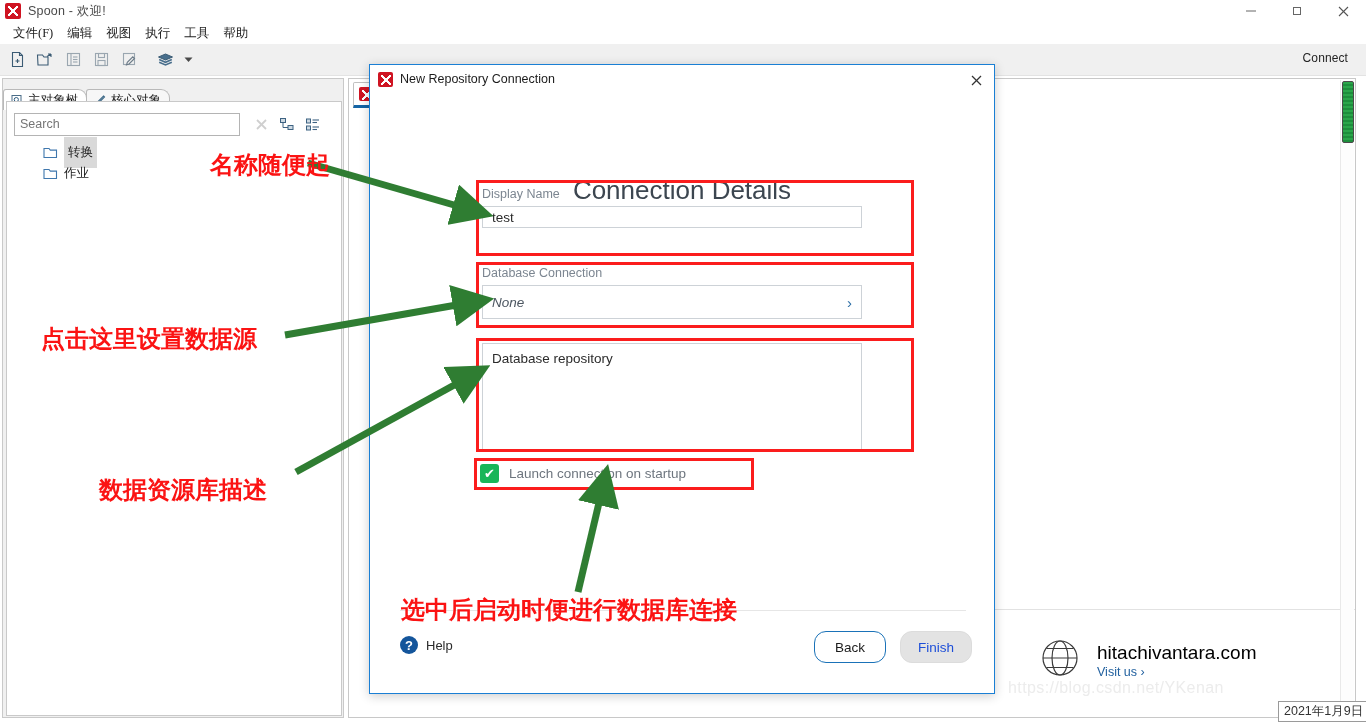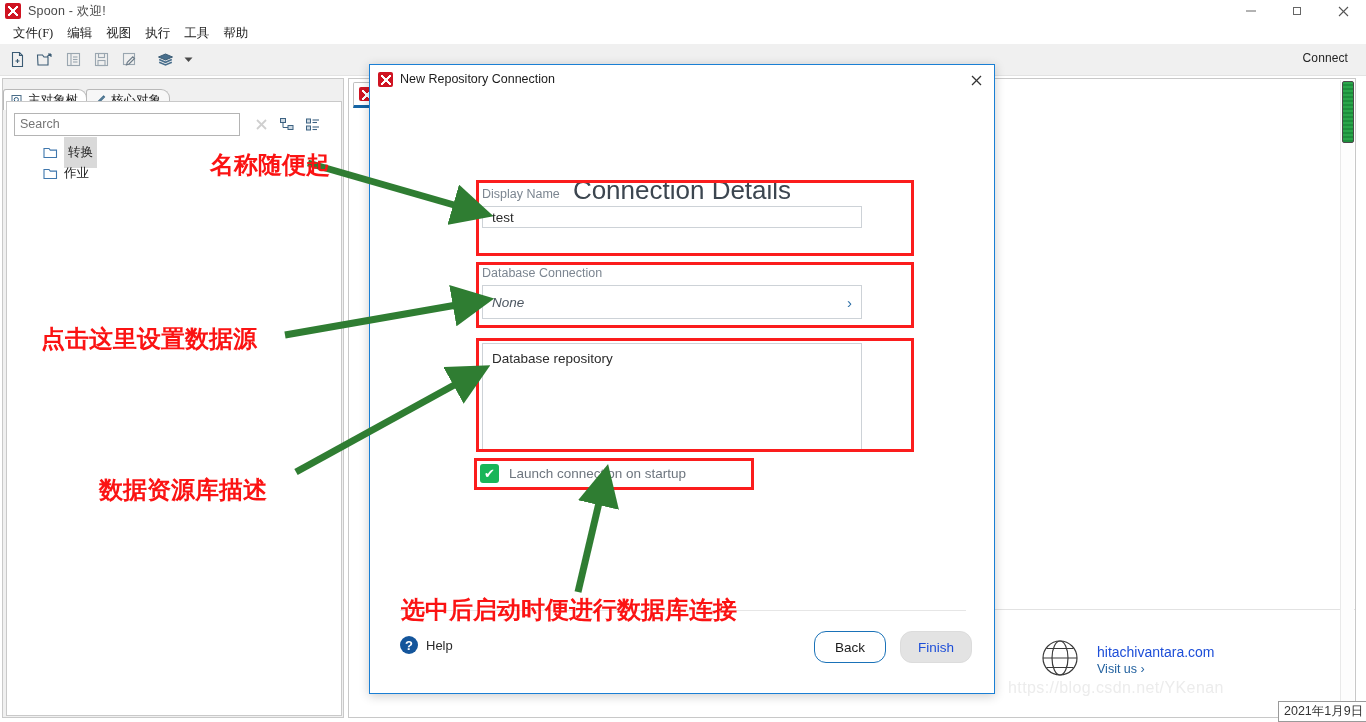--- a/index.html
+++ b/index.html
@@ -200,21 +200,21 @@
   }
   .w-divider {
     position: absolute; left: 228px; top: 530px;
     width: 1072px; height: 1px; background: #e2e2e2;
   }
   .w-footer {
     position: absolute; left: 690px; top: 558px;
     display: flex; align-items: center; gap: 16px;
   }
   .globe { flex: none; }
-  .w-site { font-size: 14px; color: #1d4ed8; line-height: 1.25; }
+  .w-site { font-size: 19px; color: #000000; line-height: 1.25; }
   .w-visit { font-size: 12.5px; color: #22619f; }
 
   .w-scrollbar {
     position: absolute; right: 1px; top: 1px;
     width: 14px; height: 638px;
     background: #fdfdfd;
     border-left: 1px solid #e9e9e9;
   }
   .w-thumb {
     position: absolute; left: 1px; top: 1px;

